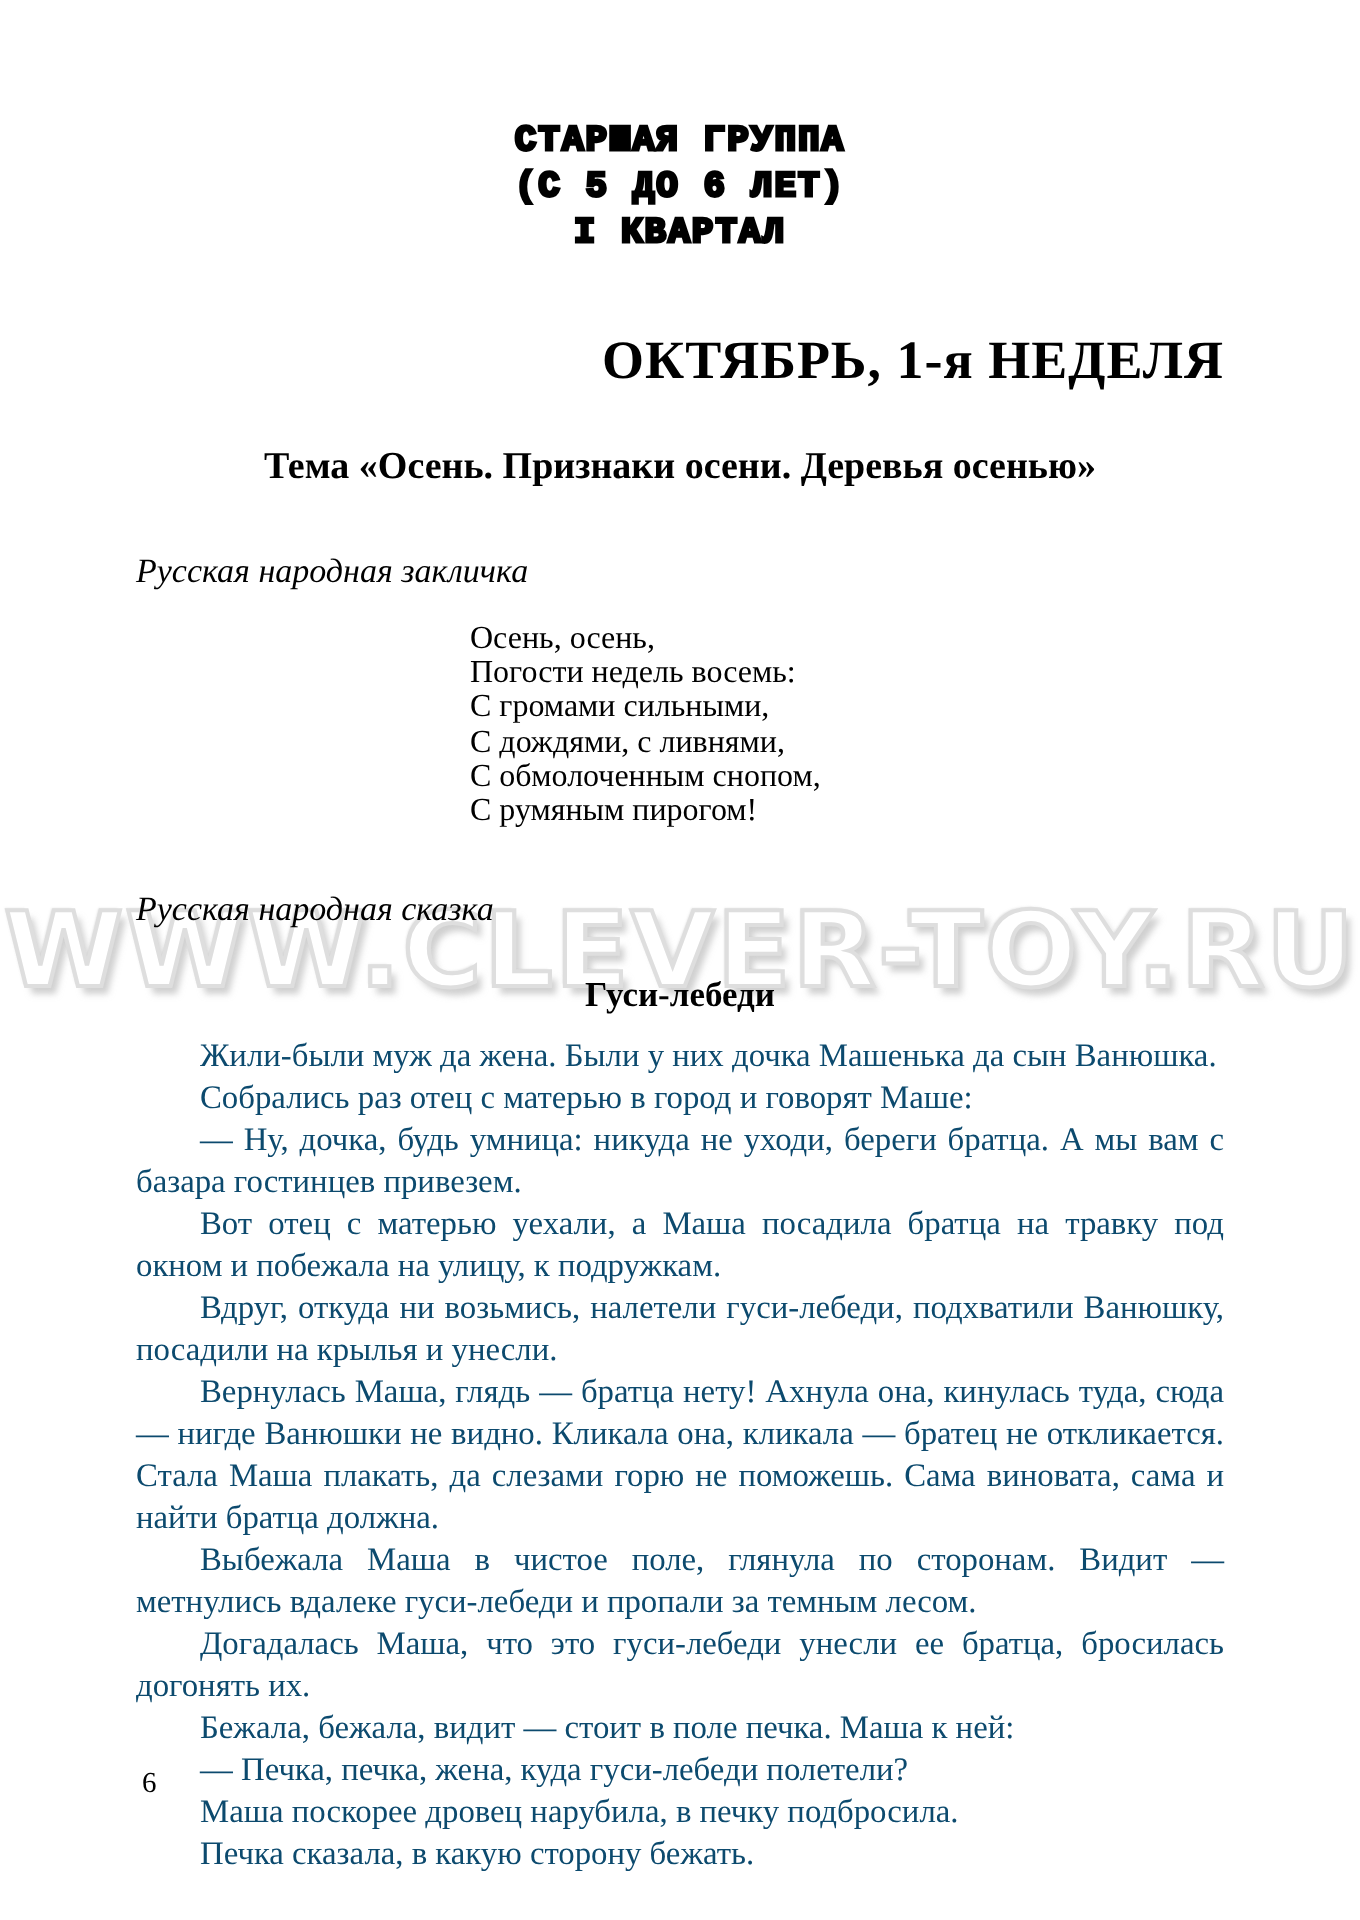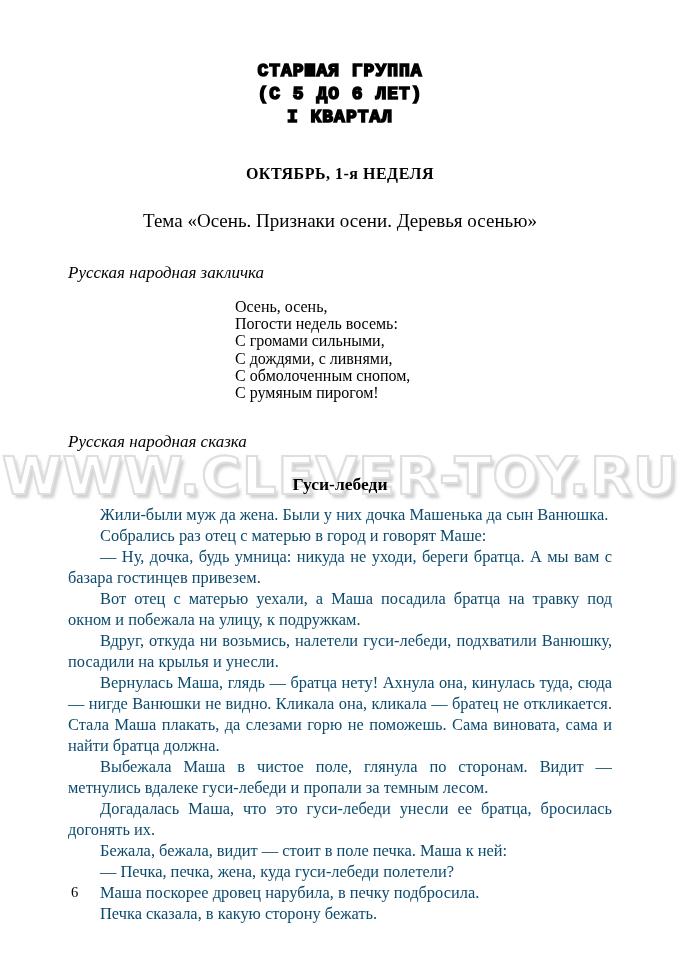--- a/index.html
+++ b/index.html
@@ -31,32 +31,32 @@
     font-size: 18px;
     line-height: 23px;
     letter-spacing: 1px;
     color: #000;
     -webkit-text-stroke: 1.6px #000;
   }
   .group-header div { white-space: nowrap; }
 
   .week-title {
     margin: 36px 0 0 0;
-    text-align: center;
+    text-align: right;
     font-family: "Liberation Serif", serif;
     font-weight: bold;
-    font-size: 16px;
+    font-size: 27px;
     letter-spacing: 0.5px;
     color: #000;
   }
   .theme-title {
     margin: 27px 0 0 0;
     text-align: center;
     font-family: "Liberation Serif", serif;
-    font-weight: normal;
+    font-weight: bold;
     font-size: 19px;
     color: #000;
   }
   .section-heading {
     margin: 31px 0 0 0;
     font-family: "Liberation Serif", serif;
     font-weight: normal;
     font-style: italic;
     font-size: 17px;
     color: #000;

